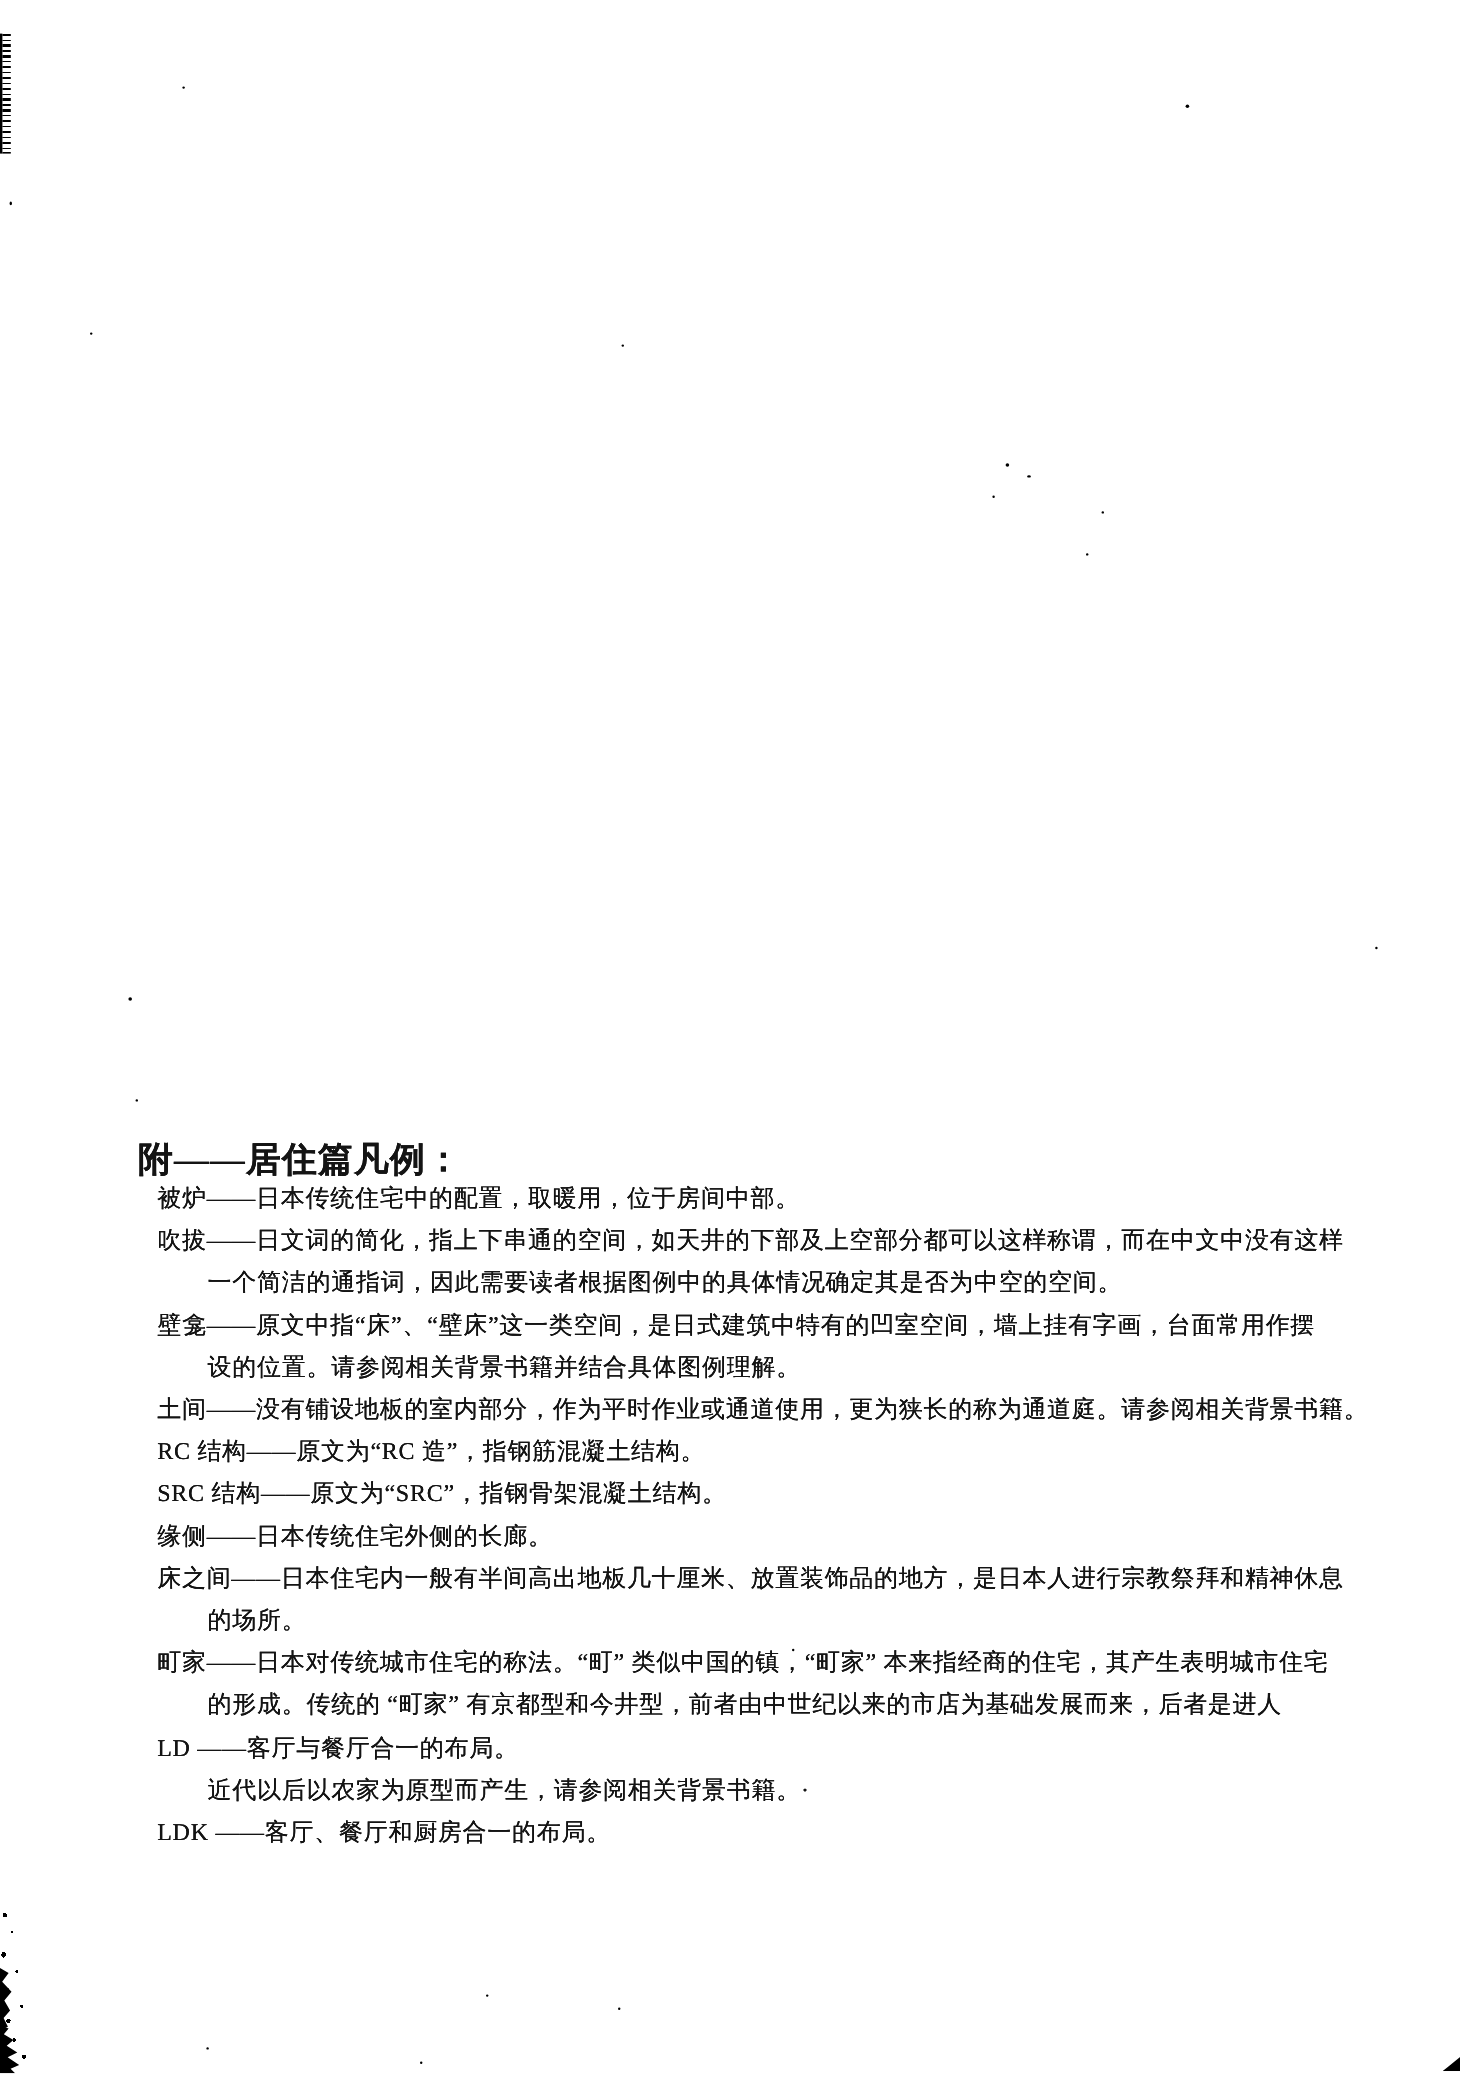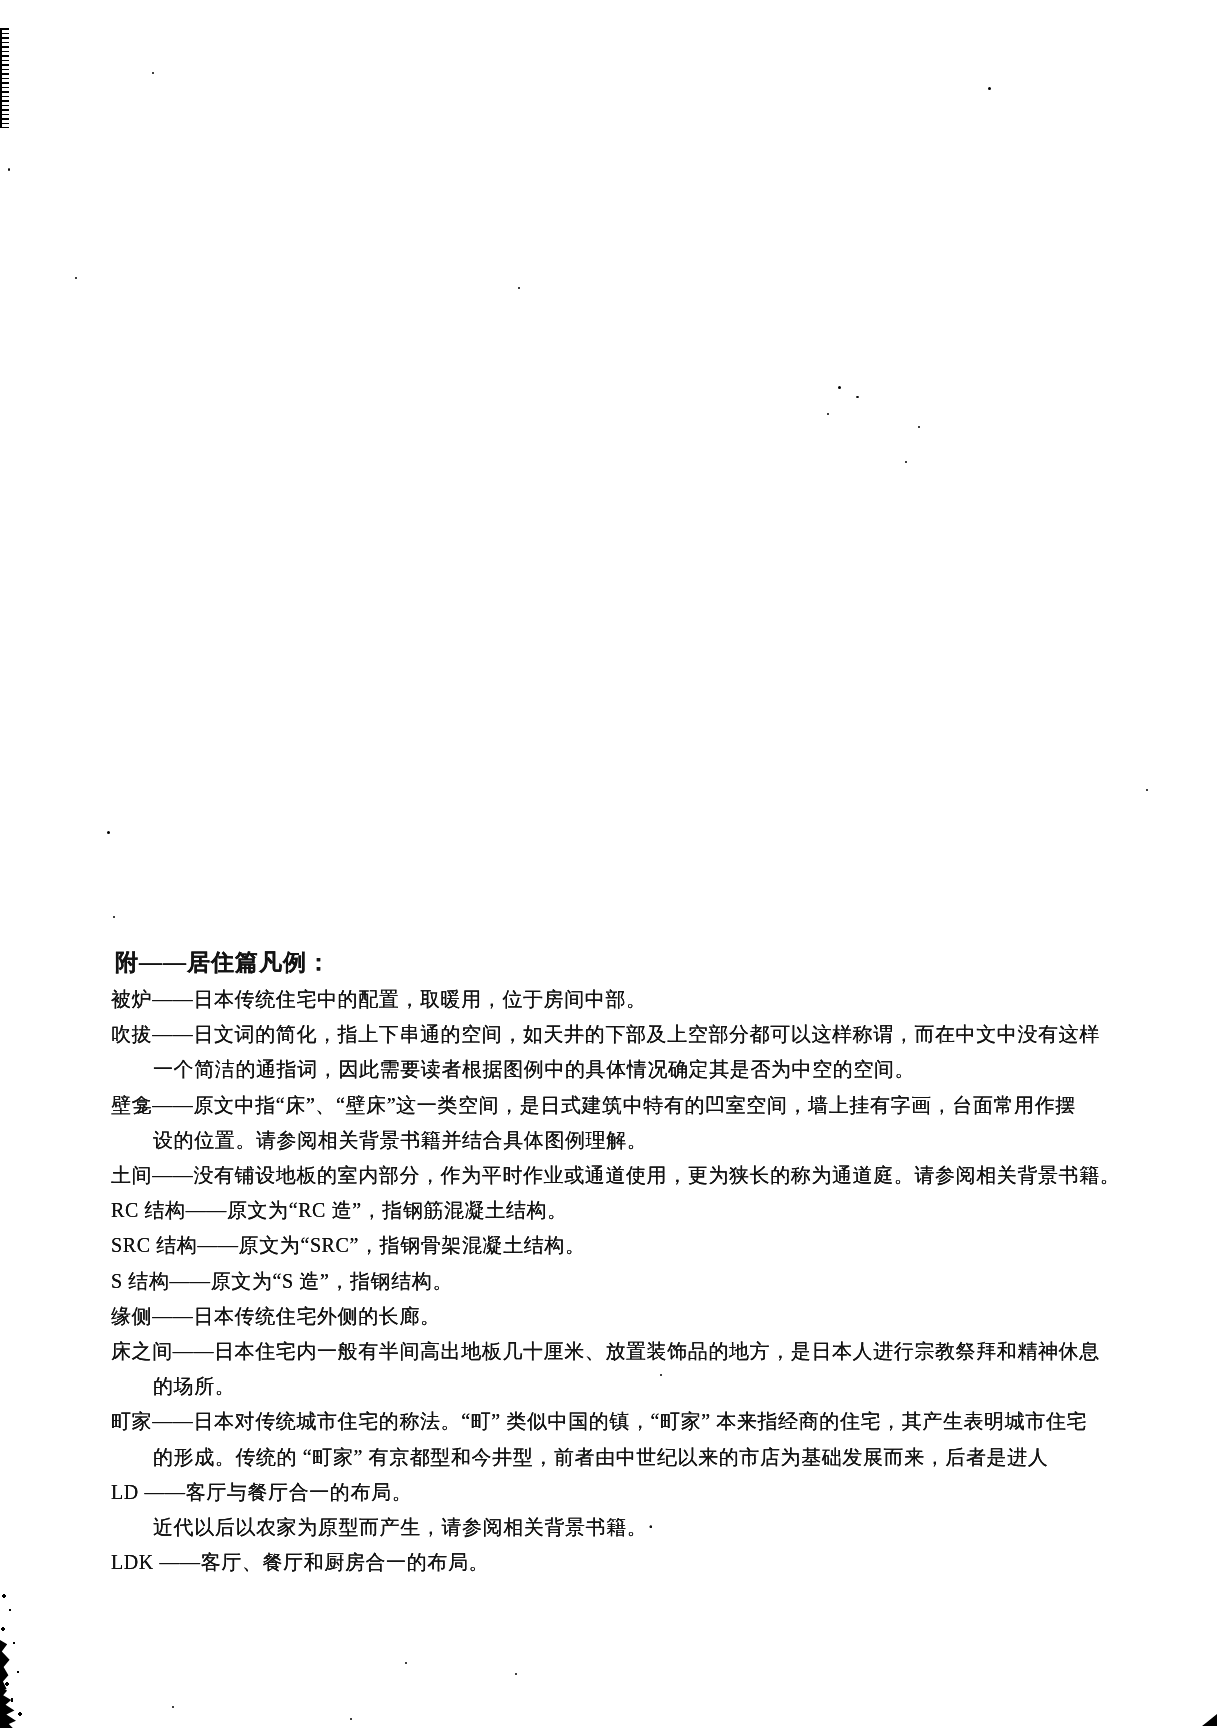--- a/index.html
+++ b/index.html
@@ -13,29 +13,29 @@
   }
   .page{
     position:absolute;inset:0;
     background:#ffffff;
   }
   
   .heading{
     position:absolute;
     left:115px;top:947px;
     margin:0;
-    font-size:23px;
+    font-size:29px;
     font-weight:bold;
     letter-spacing:1px;
     white-space:nowrap;
     text-shadow:0 0 .5px #000;
   }
   .lines{
     position:absolute;
-    left:111px;top:982px;
+    left:131px;top:982px;
     width:1040px;
     font-size:20px;
     line-height:35.2px;
     letter-spacing:0.6px;
     text-shadow:0 0 .4px #000;
   }
   .line{white-space:nowrap;}
   .line.indent{padding-left:42px;}
   
   .artifact{position:absolute;pointer-events:none;}
@@ -109,21 +109,20 @@
 
   <div class="lines">
     <div class="line">被炉——日本传统住宅中的配置，取暖用，位于房间中部。</div>
     <div class="line">吹拔——日文词的简化，指上下串通的空间，如天井的下部及上空部分都可以这样称谓，而在中文中没有这样</div>
     <div class="line indent">一个简洁的通指词，因此需要读者根据图例中的具体情况确定其是否为中空的空间。</div>
     <div class="line">壁龛——原文中指“床”、“壁床”这一类空间，是日式建筑中特有的凹室空间，墙上挂有字画，台面常用作摆</div>
     <div class="line indent">设的位置。请参阅相关背景书籍并结合具体图例理解。</div>
     <div class="line">土间——没有铺设地板的室内部分，作为平时作业或通道使用，更为狭长的称为通道庭。请参阅相关背景书籍。</div>
     <div class="line">RC 结构——原文为“RC 造”，指钢筋混凝土结构。</div>
     <div class="line">SRC 结构——原文为“SRC”，指钢骨架混凝土结构。</div>
-    <div class="line">S 结构——原文为“S 造”，指钢结构。</div>
     <div class="line">缘侧——日本传统住宅外侧的长廊。</div>
     <div class="line">床之间——日本住宅内一般有半间高出地板几十厘米、放置装饰品的地方，是日本人进行宗教祭拜和精神休息</div>
     <div class="line indent">的场所。</div>
     <div class="line">町家——日本对传统城市住宅的称法。“町” 类似中国的镇，“町家” 本来指经商的住宅，其产生表明城市住宅</div>
     <div class="line indent">的形成。传统的 “町家” 有京都型和今井型，前者由中世纪以来的市店为基础发展而来，后者是进人</div>
     <div class="line">LD ——客厅与餐厅合一的布局。</div>
     <div class="line indent">近代以后以农家为原型而产生，请参阅相关背景书籍。·</div>
     <div class="line">LDK ——客厅、餐厅和厨房合一的布局。</div>
   </div>
 

